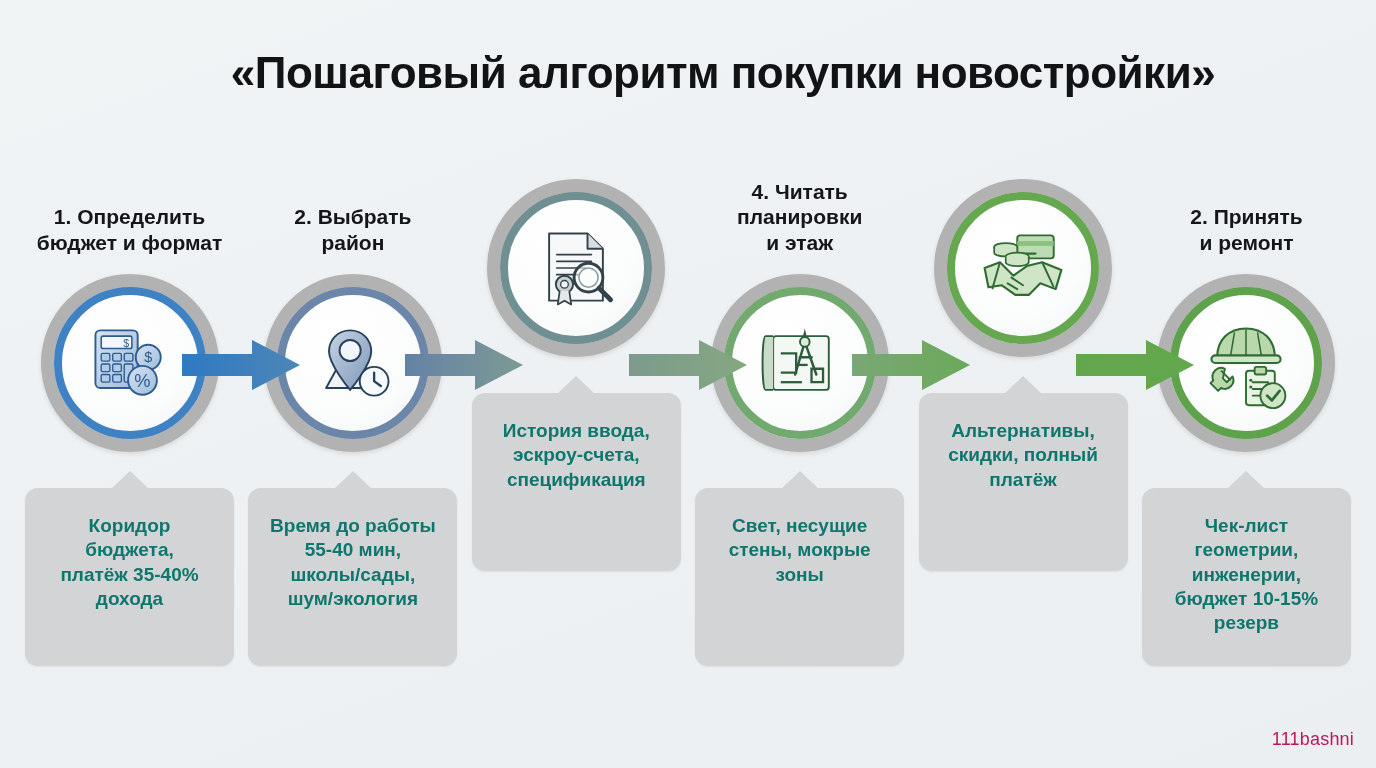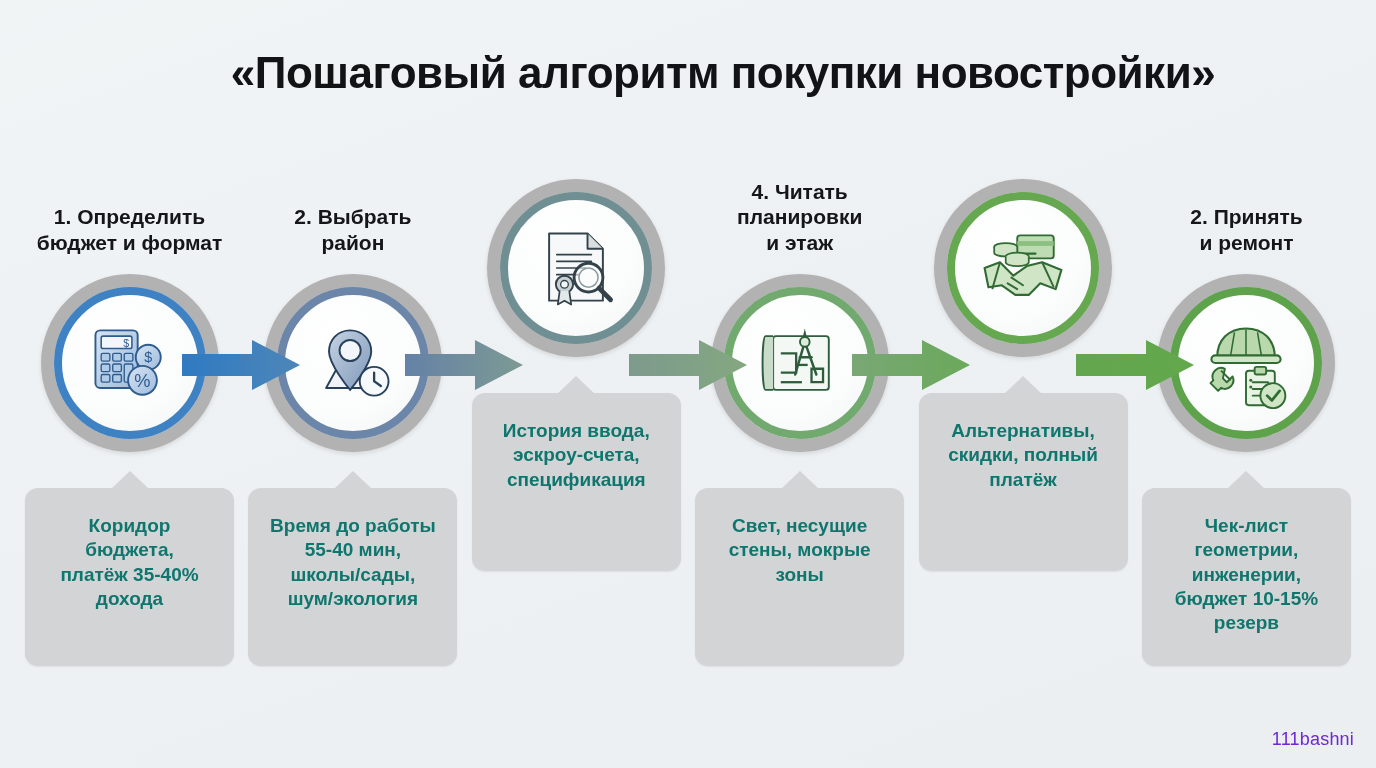--- a/index.html
+++ b/index.html
@@ -137,21 +137,21 @@
     border-right: 19px solid transparent;
     border-bottom: 18px solid #d2d4d6;
   }
 
   
   .watermark {
     position: absolute;
     right: 22px;
     bottom: 18px;
     font-size: 18px;
-    color: #6d28d9;
+    color: #be185d;
     letter-spacing: 0.2px;
   }
 </style>
 </head>
 <body>
 
 <div class="title">«Пошаговый алгоритм покупки новостройки»</div>
 
 <div class="steps">
 

